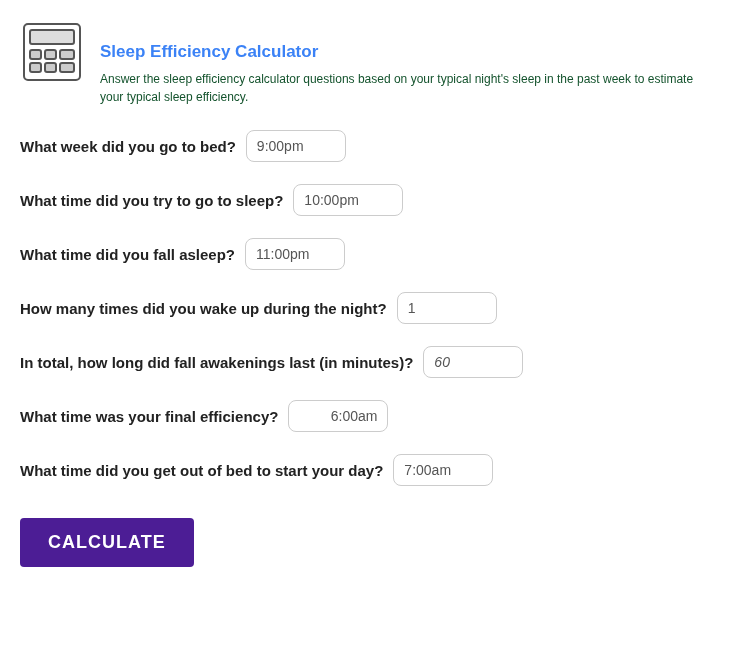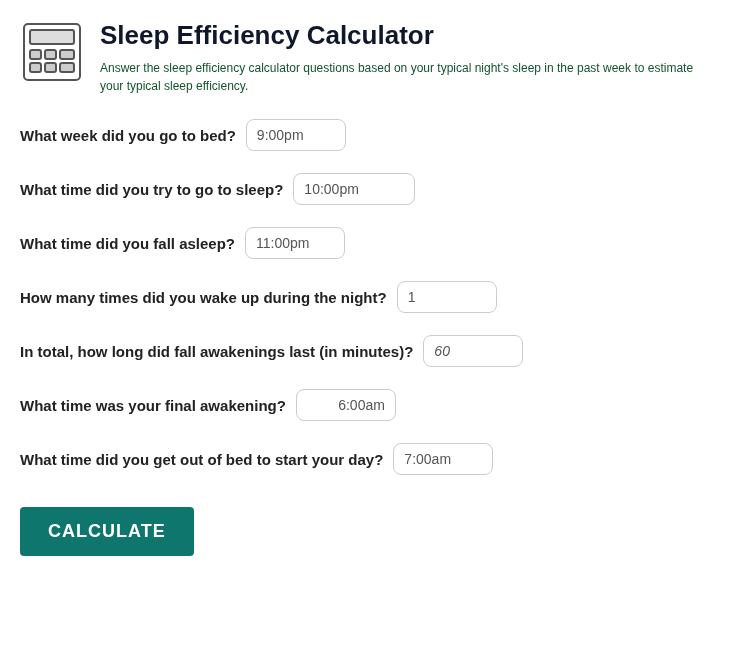--- a/index.html
+++ b/index.html
@@ -23,24 +23,25 @@
       gap: 16px;
     }
 
     .calculator-icon {
       width: 64px;
       height: 64px;
       flex-shrink: 0;
     }
 
     .header-text h1 {
-      font-size: 26px;
+      font-size: 17px;
       font-weight: bold;
-      color: #0f172a;
+      color: #3b82f6;
       margin-bottom: 8px;
+      margin-top: 22px;
     }
 
     .header-text p {
       font-size: 12px;
       color: #14532d;
       line-height: 1.5;
     }
 
     .form-section {
       margin-top: 10px;
@@ -65,21 +66,21 @@
       border-radius: 8px;
       padding: 5px 10px;
       font-size: 14px;
       color: #555;
       height: 32px;
       min-width: 100px;
     }
 
     .calculate-btn {
       display: inline-block;
-      background-color: #0f766e;
+      background-color: #4c1d95;
       color: #ffffff;
       font-size: 18px;
       font-weight: bold;
       letter-spacing: 1px;
       padding: 14px 28px;
       border: none;
       border-radius: 4px;
       cursor: pointer;
       margin-top: 10px;
     }
@@ -126,36 +127,36 @@
 </div>
 
 <div class="form-section" id="form-rows">
 
 <div class="form-row">
       <label class="form-label" for="input-bedtime">What week did you go to bed?</label>
       <input type="text" class="form-input" id="input-bedtime" value="9:00pm" style="width: 100px;">
     </div>
     <div class="form-row">
       <label class="form-label" for="input-try_sleep">What time did you try to go to sleep?</label>
-      <input type="text" class="form-input" id="input-try_sleep" value="10:00pm" style="width: 122px;">
+      <input type="text" class="form-input" id="input-try_sleep" value="10:00pm" style="width: 110px;">
     </div>
     <div class="form-row">
       <label class="form-label" for="input-fall_asleep">What time did you fall asleep?</label>
       <input type="text" class="form-input" id="input-fall_asleep" value="11:00pm" style="width: 100px;">
     </div>
     <div class="form-row">
       <label class="form-label" for="input-wake_times">How many times did you wake up during the night?</label>
       <input type="text" class="form-input" id="input-wake_times" value="1" style="width: 80px;">
     </div>
     <div class="form-row">
       <label class="form-label" for="input-awakening_duration">In total, how long did fall awakenings last (in minutes)?</label>
       <input type="text" class="form-input" id="input-awakening_duration" value="60" style="width: 100px; font-style: italic;">
     </div>
     <div class="form-row">
-      <label class="form-label" for="input-final_awakening">What time was your final awakening?</label>
+      <label class="form-label" for="input-final_awakening">What time was your final efficiency?</label>
       <input type="text" class="form-input" id="input-final_awakening" value="6:00am" style="width: 100px; text-align: right;">
     </div>
     <div class="form-row">
       <label class="form-label" for="input-out_of_bed">What time did you get out of bed to start your day?</label>
       <input type="text" class="form-input" id="input-out_of_bed" value="7:00am" style="width: 96px;">
     </div>
   </div>
 
 <button class="calculate-btn">CALCULATE</button>
 

